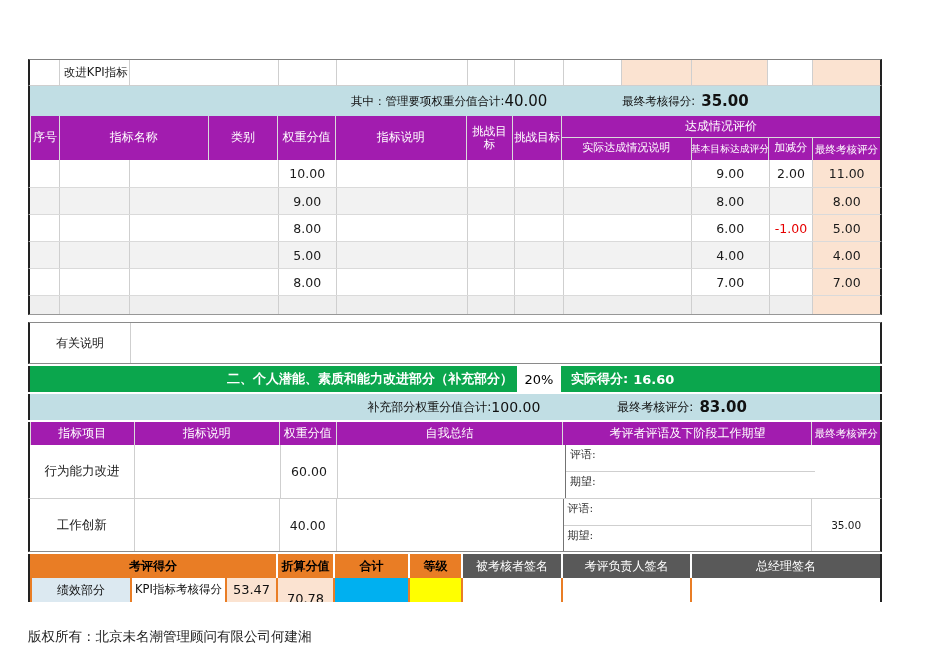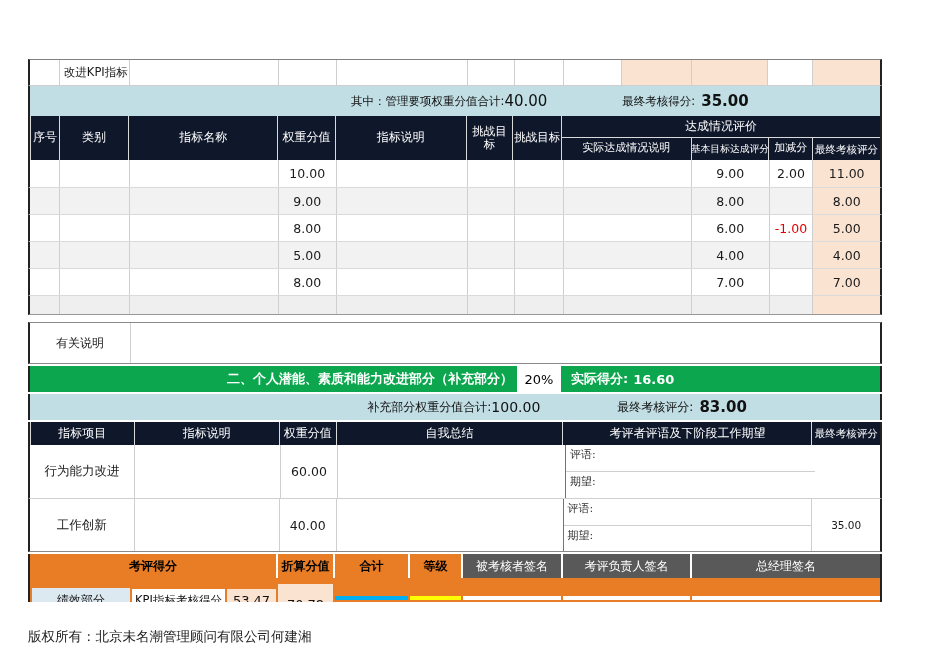--- a/index.html
+++ b/index.html
@@ -31,21 +31,21 @@
   .blue{background:#C1DEE4;}
   .blue1{height:30px;align-items:center;}
   .blue2{height:26px;align-items:center;}
   .bleft{width:535px;display:flex;align-items:center;justify-content:flex-end;box-sizing:border-box;}
   .bright{width:319px;display:flex;align-items:center;box-sizing:border-box;gap:6px;}
   .blbl{font-size:11.5px;color:#111;white-space:nowrap;}
   .bval{font-size:15px;color:#111;white-space:nowrap;}
   .bold{font-weight:bold;}
 
   
-  .dhead{background:#0f172a;color:#fff;}
+  .dhead{background:#a21caf;color:#fff;}
   .dhead .cell{color:#fff;border-left:1px solid #DADADA;font-size:12px;text-align:center;line-height:1.15;}
   .h1row{height:44px;}
   .hgroup{width:319px;display:flex;flex-direction:column;border-left:1px solid #DADADA;box-sizing:border-box;}
   .hgrp-top{height:21px;display:flex;align-items:center;justify-content:center;font-size:12px;border-bottom:1px solid #DADADA;}
   .hgrp-subs{display:flex;height:23px;}
   .hgrp-subs .cell{font-size:11px;}
   .hgrp-subs .cell:first-child{border-left:none;}
   .sc8{width:129px}.sc9{width:78px;font-size:9.8px !important;white-space:nowrap}.sc10{width:44px}.sc11{width:68px;font-size:10.5px !important;white-space:nowrap}
   .co6{font-size:11.5px !important;padding:0 2px;text-align:center;line-height:1.15;}
   .co7{font-size:11.5px !important;white-space:nowrap;}
@@ -83,21 +83,21 @@
   .t2last{border-bottom:1px solid #8A8A8A;}
 
   
   .sumrow{height:24px;gap:2px;background:#fff;align-items:stretch;}
   .ocell{display:flex;align-items:center;justify-content:center;background:#E97D25;color:#000000;font-weight:bold;font-size:12px;box-sizing:border-box;white-space:nowrap;}
   .gcell{display:flex;align-items:center;justify-content:center;background:#595959;color:#fff;font-size:12px;box-sizing:border-box;white-space:nowrap;}
   .or1{width:246px}.or2{width:55px}.or3{width:73px}.or4{width:51px}.sg1{width:98px}.sg2{width:127px}.sg3{flex:1}
 
   
   .bclip{height:24px;overflow:hidden;box-sizing:border-box;border-left:2px solid #222;border-right:2px solid #222;width:854px;}
-  .brow{display:flex;gap:2px;background:#E97D25;height:40px;padding-left:2px;box-sizing:border-box;align-items:center;}
+  .brow{display:flex;gap:2px;background:#E97D25;height:40px;padding-left:2px;box-sizing:border-box;}
   .bcell{display:flex;align-items:flex-start;justify-content:center;padding-top:4px;background:#fff;
          font-size:12px;color:#111;box-sizing:border-box;white-space:nowrap;overflow:hidden;}
   .bc1{width:98px;background:#DCE9F1;}
   .bc2{width:93px;font-size:11.5px;}
   .bc3{width:49px;background:#FBE3D1;font-size:13px;}
   .bc4{width:55px;background:#FBE3D1;font-size:13px;padding-top:13px;}
   .bc5{width:73px;background:#00B0F0;}
   .bc6{width:51px;background:#FFFF00;}
   .bc7{width:98px;}.bc8{width:127px;}.bc9{flex:1;}
 
@@ -130,22 +130,22 @@
       <span class="bval">40.00</span>
     </div>
     <div class="bright" style="padding-left:60px;">
       <span class="blbl">最终考核得分:</span>
       <span class="bval bold">35.00</span>
     </div>
   </div>
 
   <div class="row dhead h1row">
     <div class="cell co1">序号</div>
+    <div class="cell co3">指标名称</div>
     <div class="cell co2">类别</div>
-    <div class="cell co3">指标名称</div>
     <div class="cell co4">权重分值</div>
     <div class="cell co5">指标说明</div>
     <div class="cell co6">挑战目标</div>
     <div class="cell co7">挑战目标</div>
     <div class="hgroup">
       <div class="hgrp-top">达成情况评价</div>
       <div class="hgrp-subs">
         <div class="cell sc8">实际达成情况说明</div>
         <div class="cell sc9">基本目标达成评分</div>
         <div class="cell sc10">加减分</div>

